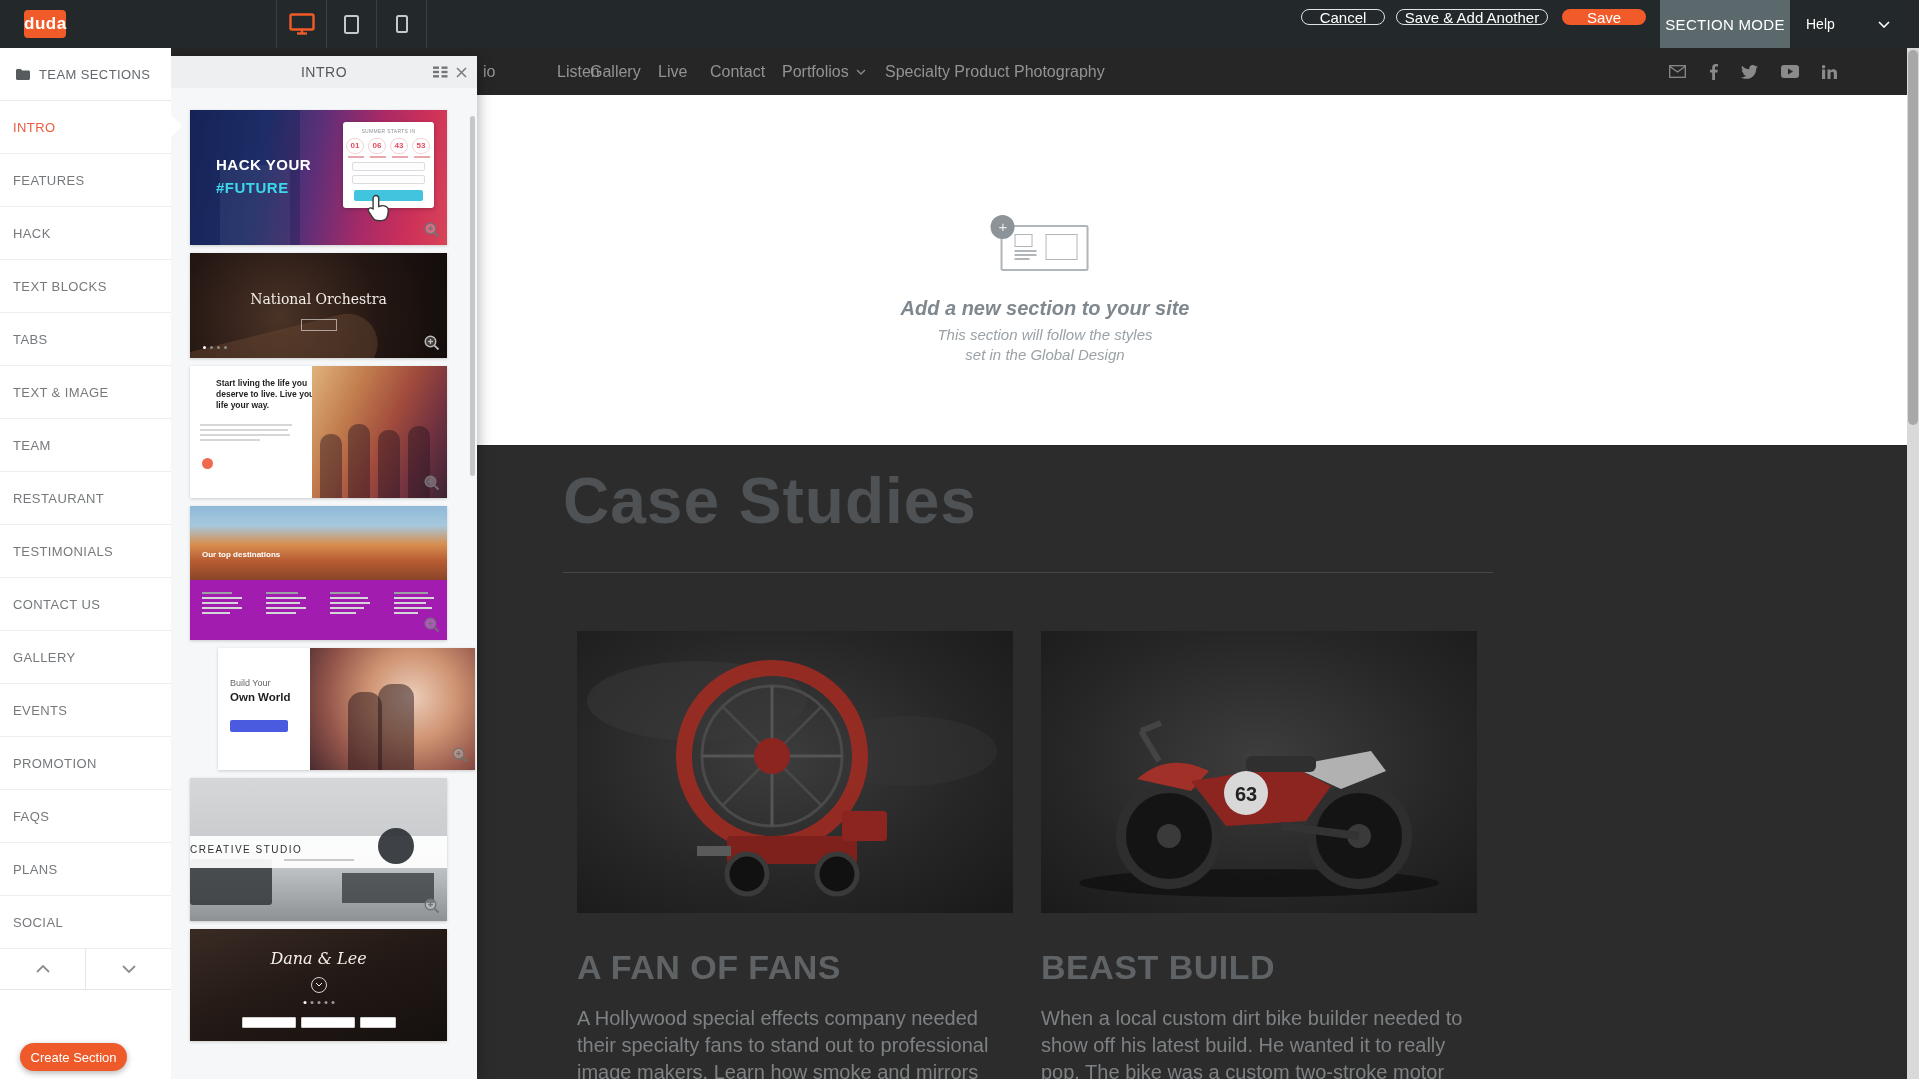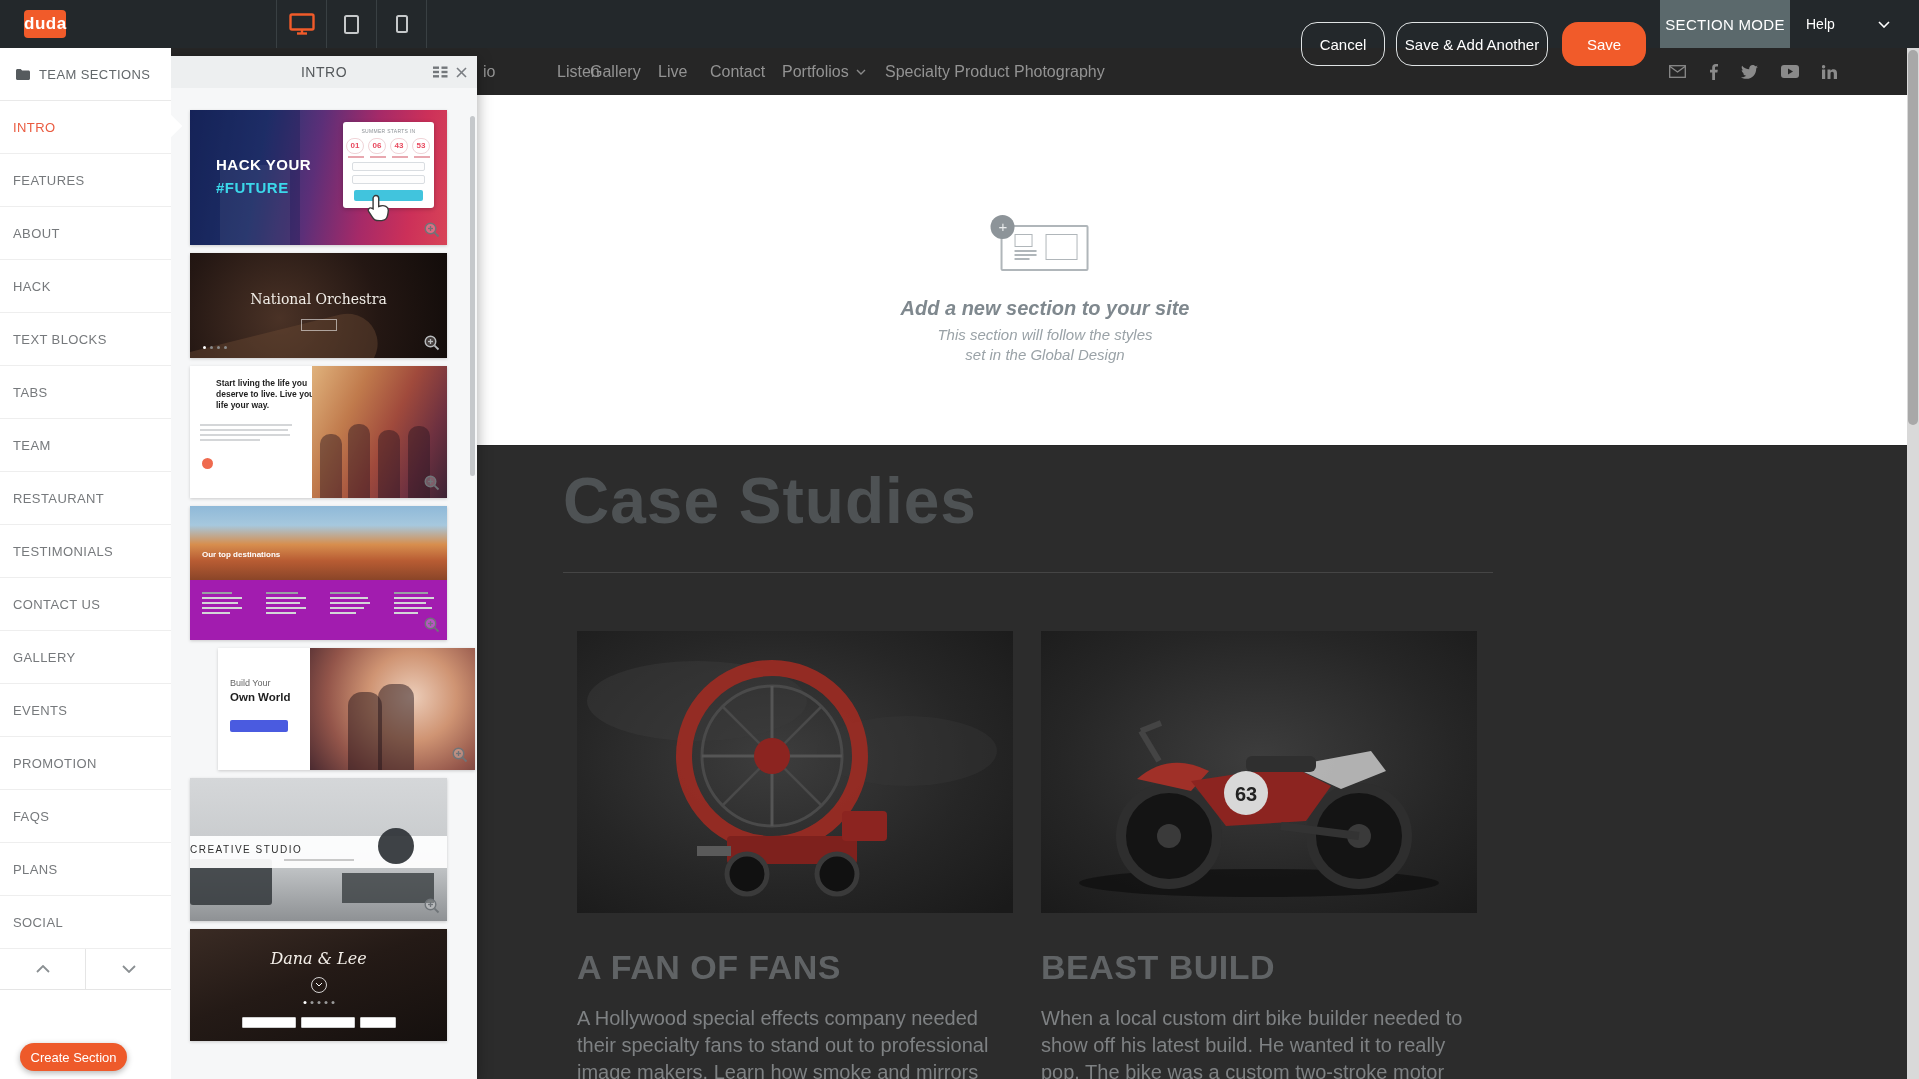--- a/index.html
+++ b/index.html
@@ -4,21 +4,21 @@
 <style>
   html,body{margin:0;padding:0;background:#23282b;font-family:"Liberation Sans",sans-serif;}
   #stage{position:relative;width:1919px;height:1079px;overflow:hidden;background:#fff;}
   
   .topbar{position:absolute;left:0;top:0;width:1919px;height:48px;background:#23282b;z-index:40;}
   .logo{position:absolute;left:24px;top:10px;width:42px;height:28px;background:#f15b2a;border-radius:4px;
         color:#fff;font-weight:bold;font-size:17px;text-align:center;line-height:27px;letter-spacing:.5px;}
   .devgroup{position:absolute;left:276px;top:0;height:48px;display:flex;}
   .devbtn{width:49px;height:48px;display:flex;align-items:center;justify-content:center;border-left:1px solid #394043;}
   .devbtn:last-child{border-right:1px solid #394043;}
-  .pill{position:absolute;top:22px;height:44px;border-radius:16px;border:1px solid #dfe3e4;color:#fff;
+  .pill{position:absolute;top:9px;height:16px;border-radius:16px;border:1px solid #dfe3e4;color:#fff;
         font-size:15px;display:flex;align-items:center;justify-content:center;background:transparent;box-sizing:border-box;}
   .pill.cancel{left:1301px;width:84px;}
   .pill.saveadd{left:1396px;width:152px;}
   .pill.save{left:1562px;width:84px;background:#f15b2a;border:none;}
   .sectionmode{position:absolute;left:1660px;top:0;width:130px;height:48px;background:#5b696c;color:#fff;
         font-size:15px;display:flex;align-items:center;justify-content:center;letter-spacing:.3px;}
   .help{position:absolute;left:1806px;top:0;height:48px;color:#fff;font-size:14px;display:flex;align-items:center;}
   .help-chev{position:absolute;left:1878px;top:21px;}
   
   .sidebar{position:absolute;left:0;top:48px;width:171px;height:1031px;background:#fff;z-index:30;}
@@ -312,30 +312,30 @@
         </svg>
       <span>TEAM SECTIONS</span>
     </div>
     <div class="sb-item active">
         <span>INTRO</span>
       </div>
     <div class="sb-item">
         <span>FEATURES</span>
       </div>
     <div class="sb-item">
-        <span>ABOUT</span>
-      </div>
-    <div class="sb-item">
         <span>HACK</span>
       </div>
     <div class="sb-item">
         <span>TEXT BLOCKS</span>
       </div>
     <div class="sb-item">
         <span>TABS</span>
+      </div>
+    <div class="sb-item">
+        <span>TEXT &amp; IMAGE</span>
       </div>
     <div class="sb-item">
         <span>TEAM</span>
       </div>
     <div class="sb-item">
         <span>RESTAURANT</span>
       </div>
     <div class="sb-item">
         <span>TESTIMONIALS</span>
       </div>

